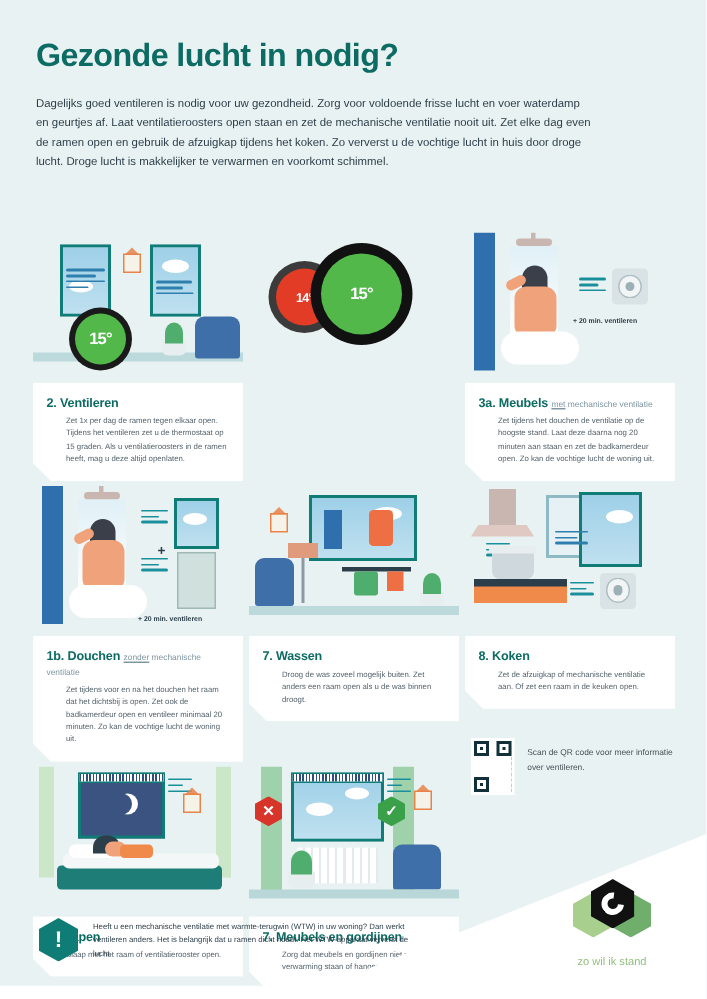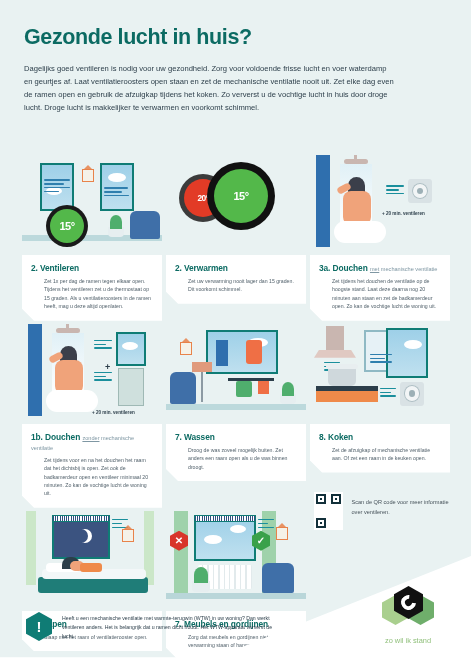--- a/index.html
+++ b/index.html
@@ -193,21 +193,21 @@
            border-right-color:transparent;transform:rotate(-38deg);}
   .logo-name{ font-size:15px; color:#2f2f2f; letter-spacing:-0.2px; line-height:1;}
   .logo-tag{ font-size:7.4px; color:#8fbf7a; margin-top:2px;}
 </style>
 </head>
 <body>
 
 <div id="poster">
 
   <div class="header">
-    <div class="title-1">Gezonde lucht in huis?</div>
+    <div class="title-1">Gezonde lucht in nodig?</div>
     <div class="intro">Dagelijks goed ventileren is nodig voor uw gezondheid. Zorg voor voldoende frisse lucht en voer waterdamp en geurtjes af. Laat ventilatieroosters open staan en zet de mechanische ventilatie nooit uit. Zet elke dag even de ramen open en gebruik de afzuigkap tijdens het koken. Zo ververst u de vochtige lucht in huis door droge lucht. Droge lucht is makkelijker te verwarmen en voorkomt schimmel.</div>
   </div>
 
   <div class="grid">
 
     <div class="tip">
       <div class="illus">
         <div class="floor"></div>
         <div class="win" style="left:18px;top:8px;width:34px;height:48px;">
           <div class="sky"></div>
@@ -238,29 +238,25 @@
       </div>
       <div class="card">
         <div class="card-title">2. Ventileren</div>
         <div class="card-body">Zet 1x per dag de ramen tegen elkaar open. Tijdens het ventileren zet u de thermostaat op 15 graden. Als u ventilatieroosters in de ramen heeft, mag u deze altijd openlaten.</div>
       </div>
     </div>
 
     <div class="tip">
       <div class="illus">
         <div class="thermo sm" style="left:18px;top:24px;width:38px;height:38px;background:#e23b26;box-shadow:0 0 0 5px #3b3b3b;">
-          <span class="val">20°</span>
+          <span class="val">14°</span>
         </div>
         <div class="thermo" style="left:48px;top:14px;width:54px;height:54px;background:#53b84a;box-shadow:0 0 0 7px #111111;">
           <span class="val">15°</span>
         </div>
-      </div>
-      <div class="card short">
-        <div class="card-title">2. Verwarmen</div>
-        <div class="card-body">Zet uw verwarming nooit lager dan 15 graden. Dit voorkomt schimmel.</div>
       </div>
     </div>
 
     <div class="tip">
       <div class="illus">
         <div class="curtain" style="left:6px;top:0;width:14px;height:92px;"></div>
         <div style="position:absolute;left:34px;top:4px;width:24px;height:5px;background:#c9b6b0;border-radius:3px;"></div>
         <div style="position:absolute;left:44px;top:0;width:3px;height:6px;background:#c9b6b0;"></div>
         <div style="position:absolute;left:30px;top:9px;width:32px;height:60px;background:linear-gradient(#dff0f7,#ffffff);opacity:.9;"></div>
         <div style="position:absolute;left:38px;top:22px;width:17px;height:48px;background:#3b3f4a;border-radius:9px 9px 3px 3px;"></div>
@@ -272,21 +268,21 @@
             <i style="width:13px"></i>
             <i style="width:18px"></i>
         </div>
         <div class="fan" style="left:98px;top:24px;width:24px;height:24px;">
           <div class="fanblade"></div>
         </div>
         <div class="badge-min" style="left:72px;top:56px;">+ 20 min. ventileren</div>
       </div>
       <div class="card">
         <div class="card-title">
-          <span>3a. Douchen</span>
+          <span>3a. Meubels</span>
           <span class="card-sub"><u>met</u><span> mechanische ventilatie</span></span>
         </div>
         <div class="card-body">Zet tijdens het douchen de ventilatie op de hoogste stand. Laat deze daarna nog 20 minuten aan staan en zet de badkamerdeur open. Zo kan de vochtige lucht de woning uit.</div>
       </div>
     </div>
 
     <div class="tip">
       <div class="illus">
         <div class="curtain" style="left:6px;top:0;width:14px;height:92px;"></div>
         <div style="position:absolute;left:34px;top:4px;width:24px;height:5px;background:#c9b6b0;border-radius:3px;"></div>

